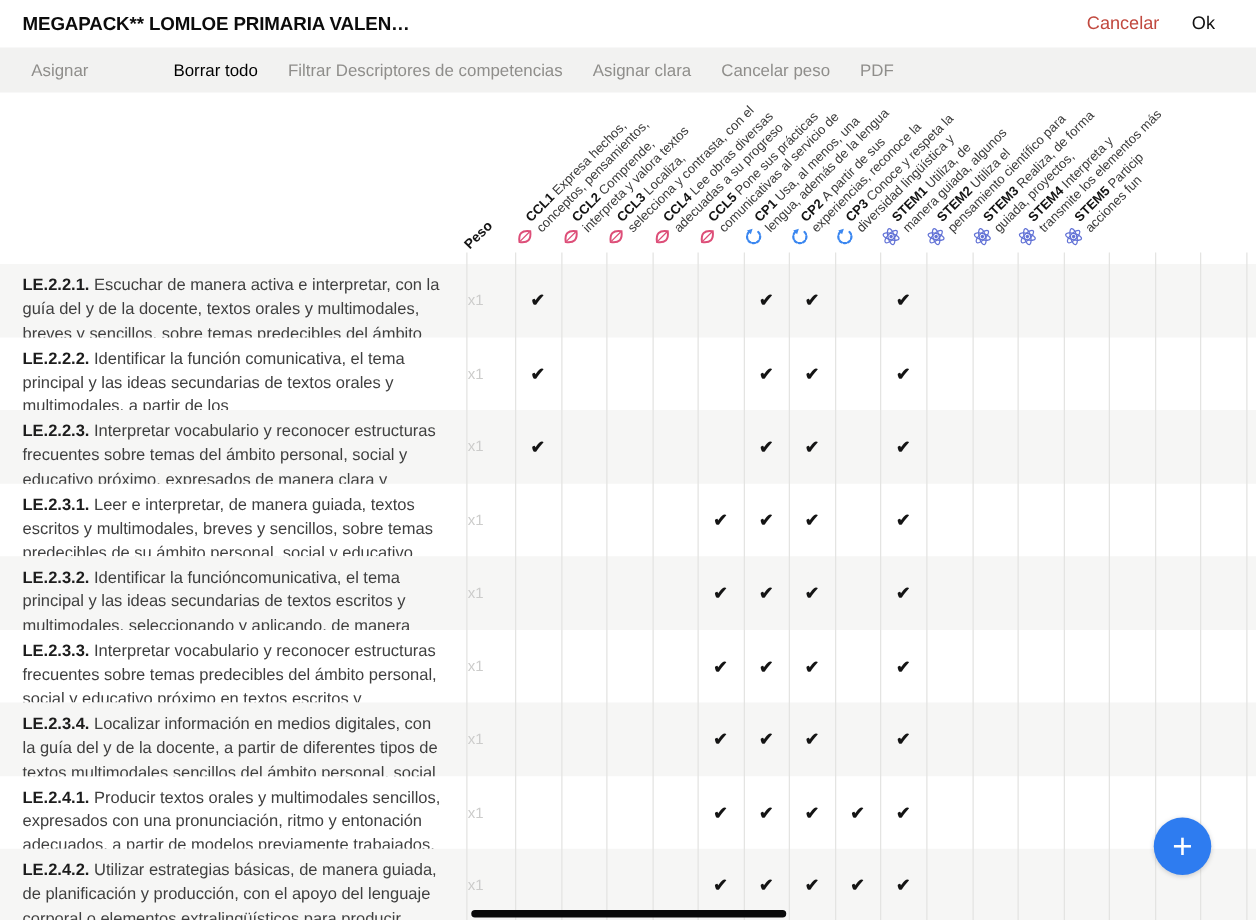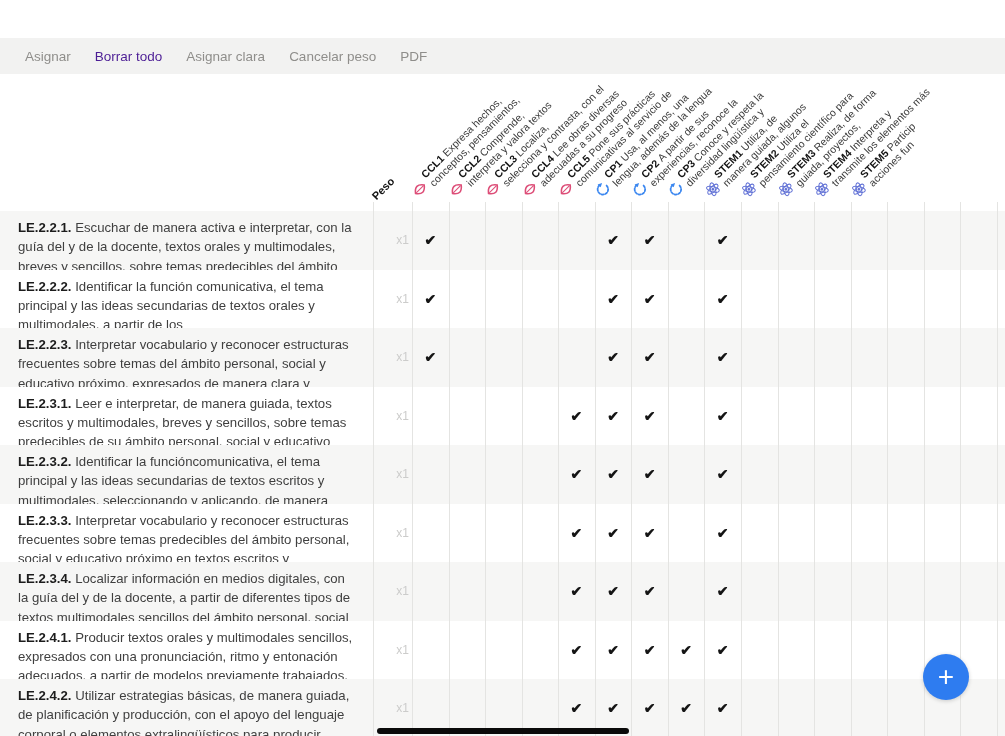--- a/index.html
+++ b/index.html
@@ -21,21 +21,21 @@
   }
   .btn-cancel { color:#c1493f; cursor:pointer; }
   .btn-ok { color:#111111; cursor:pointer; }
   
   .toolbar {
     position:absolute; top:38px; left:0; right:0; height:36px; background:#f2f2f1;
     display:flex; align-items:center; gap:24px; padding-left:25px; box-sizing:border-box;
     font-size:13.5px; color:#8f8e8b;
   }
   .toolbar .t-item { white-space:nowrap; cursor:pointer; }
-  .toolbar .t-item.accent { color:#4c1d95; }
+  .toolbar .t-item.accent { color:#000000;margin-left:44px; }
   
   .matrix { position:absolute; inset:74px 0 0 0; }
   .col-line { position:absolute; top:128px; bottom:0; width:1px; background:#e4e4e2; }
   .hdr {
     position:absolute; bottom:534px; display:flex; align-items:flex-end; gap:4px;
     transform:rotate(-45deg); transform-origin:left bottom; pointer-events:auto; cursor:pointer;
   }
   .hdr .h-icon { width:15px; height:15px; flex:0 0 auto; margin-bottom:3px; }
   .hdr .h-lbl { font-size:10.5px; line-height:11.5px; color:#3c3c3c; white-space:nowrap; }
   .hdr .h-code { font-weight:700; color:#141414; }
@@ -46,21 +46,21 @@
   .rows { position:absolute; top:137px; left:0; right:0; bottom:0; overflow:hidden; }
   .mrow { position:absolute; left:0; width:1005px; height:58.5px; }
   .mrow.alt { background:#f6f6f5; }
   .cell-text {
     position:absolute; left:0; top:0; bottom:0; width:373px; box-sizing:border-box;
     padding:7px 16px 0 18px; font-size:13.2px; line-height:19.4px; color:#3f3f3f;
     overflow:hidden; cursor:pointer;
   }
   .cell-text b { color:#1c1c1c; }
   .cell-peso {
-    position:absolute; left:383px; top:0; bottom:0; width:39px;
+    position:absolute; left:361px; top:0; bottom:0; width:39px;
     display:flex; align-items:center; justify-content:center;
     font-size:12px; color:#cccccb;
   }
   .cell-check {
     position:absolute; top:0; bottom:0; display:flex; align-items:center; justify-content:center;
     font-size:14px; font-weight:700; color:#141414; cursor:pointer;
   }
   
   .fab {
     position:absolute; left:923px; top:654px; width:46px; height:46px; border-radius:50%;
@@ -71,24 +71,32 @@
   .hscroll {
     position:absolute; left:377px; top:728px; width:252px; height:6px;
     background:#0a0a0a; border-radius:3px; cursor:grab;
   }
 </style>
 </head>
 <body>
 
 <div class="app">
 
+  <div class="topbar">
+    <div class="title">MEGAPACK** LOMLOE PRIMARIA VALEN…</div>
+    <div class="actions">
+      <span class="btn-cancel">Cancelar</span>
+      <span class="btn-ok">Ok</span>
+    </div>
+  </div>
 
   <div class="toolbar">
       <span class="t-item">Asignar</span>
       <span class="t-item accent">Borrar todo</span>
+      <span class="t-item">Filtrar Descriptores de competencias</span>
       <span class="t-item">Asignar clara</span>
       <span class="t-item">Cancelar peso</span>
       <span class="t-item">PDF</span>
     </div>
 
   <div class="matrix">
     <div class="hdr-peso" style="left:378px;">Peso</div>
     <div class="rows">
         <div class="mrow alt" style="top: 0px;">
           <div class="cell-text"><b>LE.2.2.1. </b>Escuchar de manera activa e interpretar, con la guía del y de la docente, textos orales y multimodales, breves y sencillos, sobre temas predecibles del ámbito personal, social y educativo</div>

